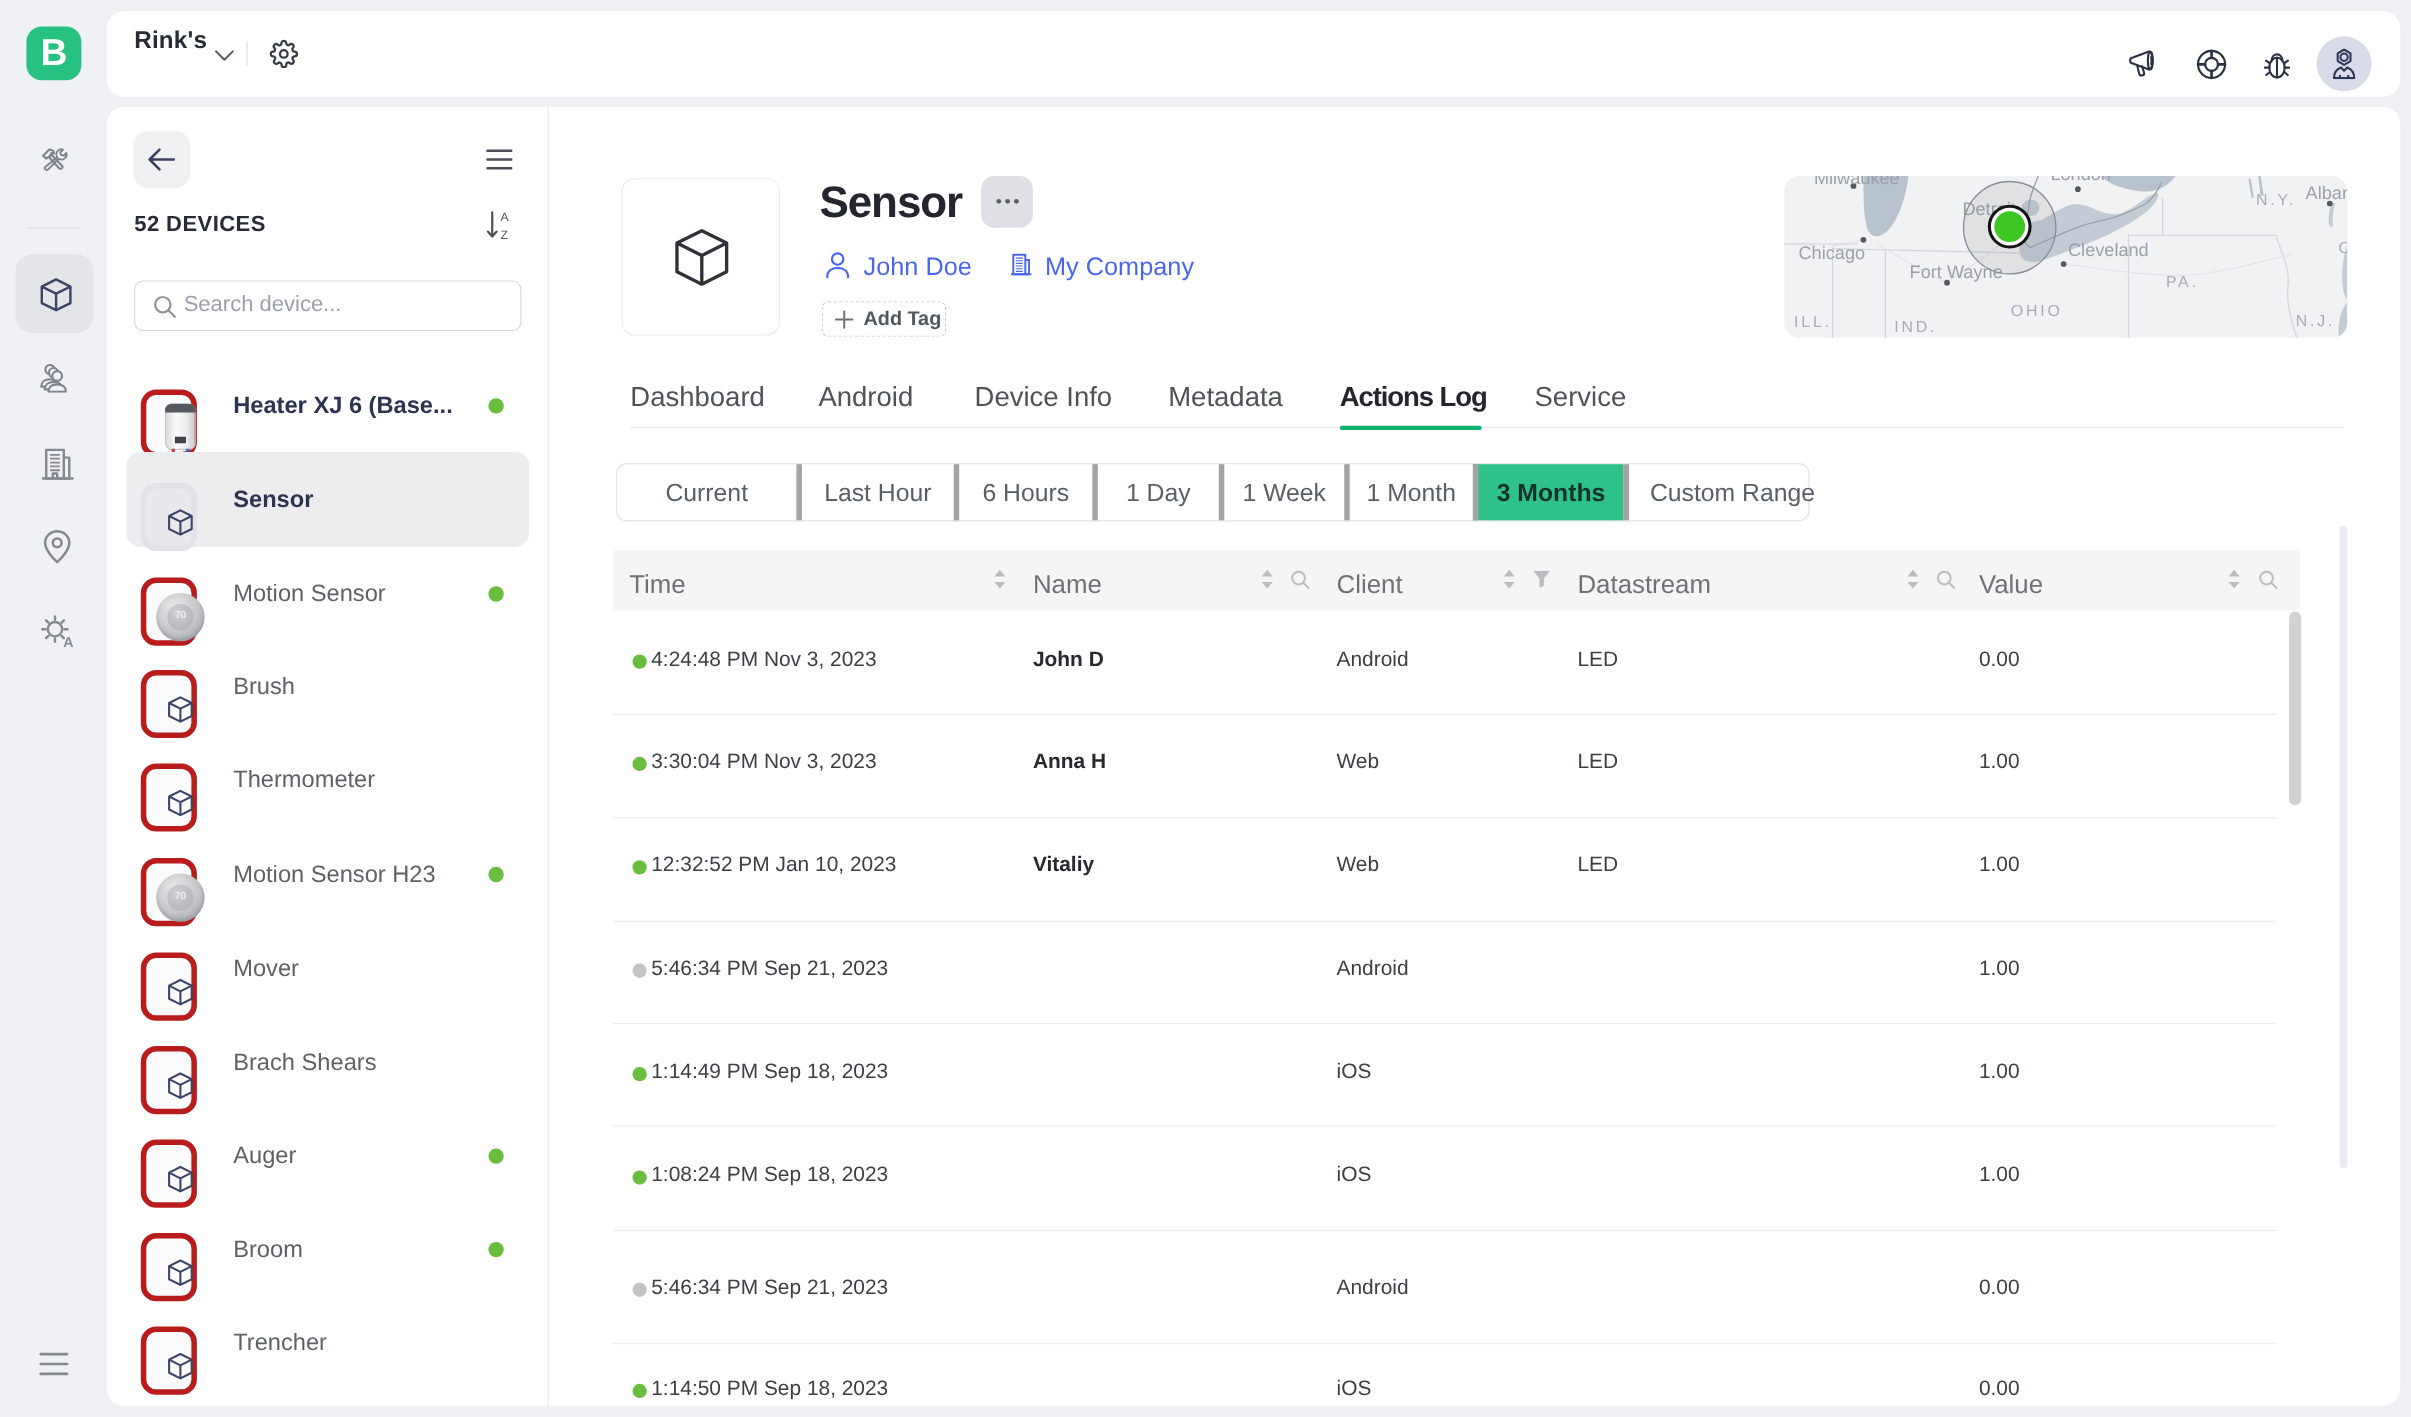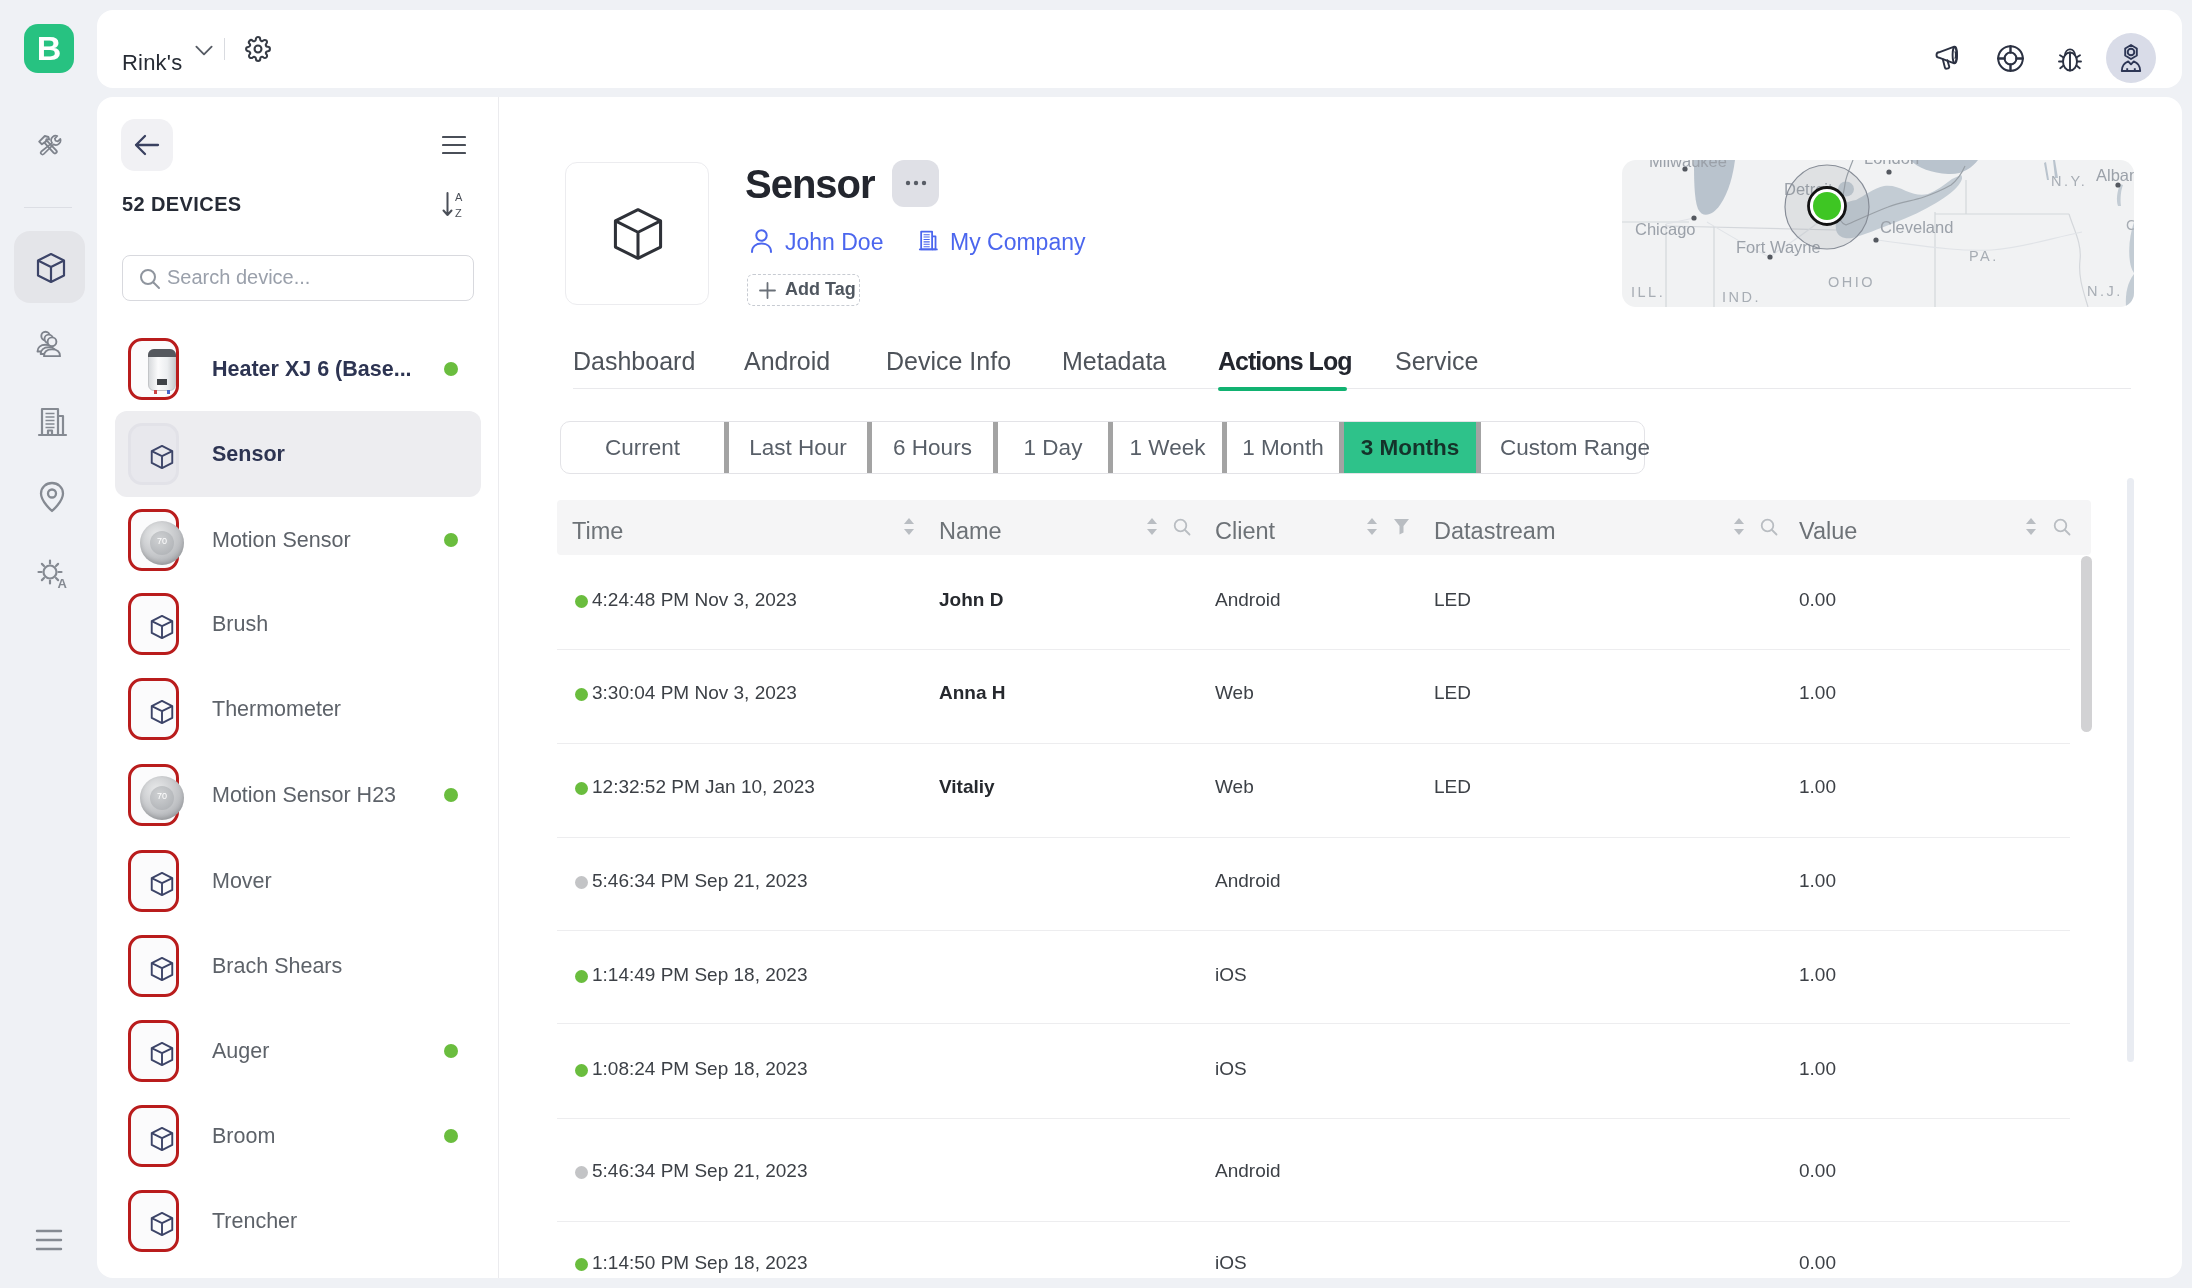--- a/index.html
+++ b/index.html
@@ -2,41 +2,41 @@
 <html><head>
 <meta charset="utf-8">
 <style>
   * { margin:0; padding:0; box-sizing:border-box; }
   html,body { width:2192px; height:1288px; }
   body { background:#eff1f5; font-family:"Liberation Sans", sans-serif; overflow:hidden; position:relative; }
   .abs { position:absolute; }
 
   
   #topbar { left:97px; top:10px; width:2085px; height:78px; background:#fff; border-radius:16px; }
-  #rinks { left:25px; top:40px; font-size:22px; font-weight:400; color:#272c35; letter-spacing:.2px; }
+  #rinks { left:25px; top:14px; font-size:22px; font-weight:700; color:#272c35; letter-spacing:.2px; }
   #tb-sep { left:127px; top:28px; width:1px; height:22px; background:#d9dbe0; }
 
   
   #blogo { left:24px; top:24px; width:50px; height:49px; background:#27c281; border-radius:14px; color:#fff; font-size:34px; font-weight:700; text-align:center; line-height:49px; }
   .rail-ic { left:33px; width:38px; height:38px; }
   #rail-div { left:24px; top:207px; width:48px; height:1px; background:#dcdee4; }
   #rail-sel { left:14px; top:231px; width:71px; height:72px; background:#e4e5e9; border-radius:16px; }
 
   
   #panel { left:97px; top:97px; width:2085px; height:1181px; background:#fff; border-radius:16px; }
   #vdiv { left:401px; top:0; width:1px; height:1181px; background:#ebebee; }
 
   
   #backbtn { left:24px; top:22px; width:52px; height:52px; background:#f1f1f4; border-radius:14px; }
   #devcount { left:25px; top:96px; font-size:20px; font-weight:700; color:#262b36; letter-spacing:.4px; }
   #searchbox { left:25px; top:158px; width:352px; height:46px; border:1.5px solid #d8d9de; border-radius:8px; }
   #searchbox span { position:absolute; left:44px; top:10px; font-size:20px; color:#9aa0ab; }
   .devrow { position:absolute; left:18px; width:366px; height:86px; }
   .devrow.sel { background:#ededf0; border-radius:12px; }
-  .devbox { position:absolute; left:13px; top:12px; width:51px; height:62px; background:#fbfbfc; border:3px solid #b91c1c; border-radius:14px; }
+  .devbox { position:absolute; left:13px; top:28px; width:51px; height:62px; background:#fbfbfc; border:5px solid #b91c1c; border-radius:14px; }
   .devrow.sel .devbox { background:#e8e8ed; border-color:#e2e2e8; }
   .devname { position:absolute; left:97px; top:50%; transform:translateY(-50%); font-size:21.5px; color:#5d6269; white-space:nowrap; }
   .devname.b { font-weight:700; color:#2d3452; }
   .devdot { position:absolute; left:329px; top:50%; margin-top:-7px; width:14px; height:14px; border-radius:50%; background:#6abd3e; }
 
   
   #bigbox { left:468px; top:65px; width:144px; height:143px; border:1px solid #ececef; border-radius:12px; background:#fff; }
   #title { left:648px; top:65px; font-size:40px; letter-spacing:-1px; font-weight:700; color:#23262e; }
   #dots3 { left:795px; top:63px; width:47px; height:47px; background:#dfe0e6; border-radius:12px; text-align:center; }
   #addtag { left:650px; top:177px; width:113px; height:32px; border:1.5px dashed #c7cbd2; border-radius:6px; color:#4f565f; font-size:18px; font-weight:700; line-height:29px; padding-left:37px; }

